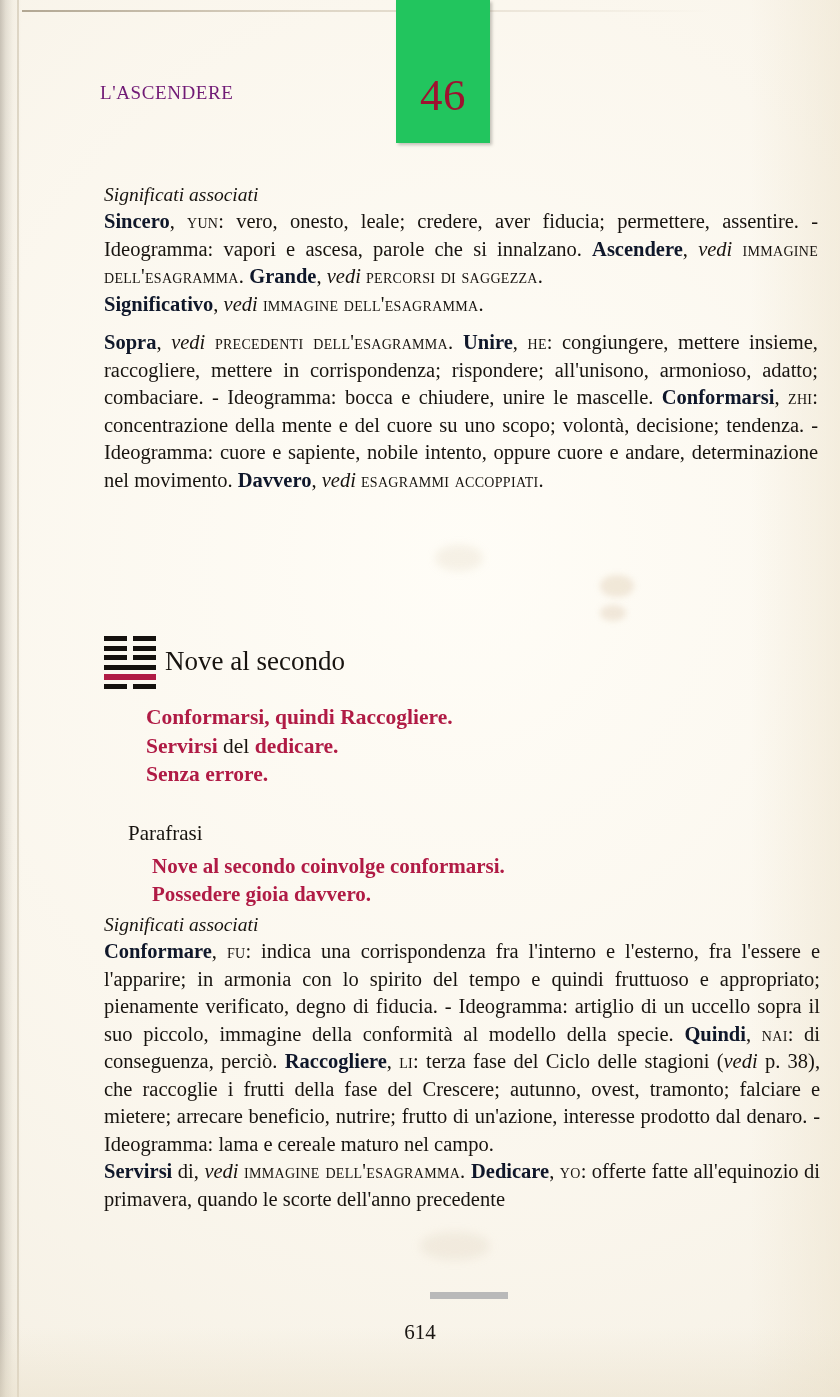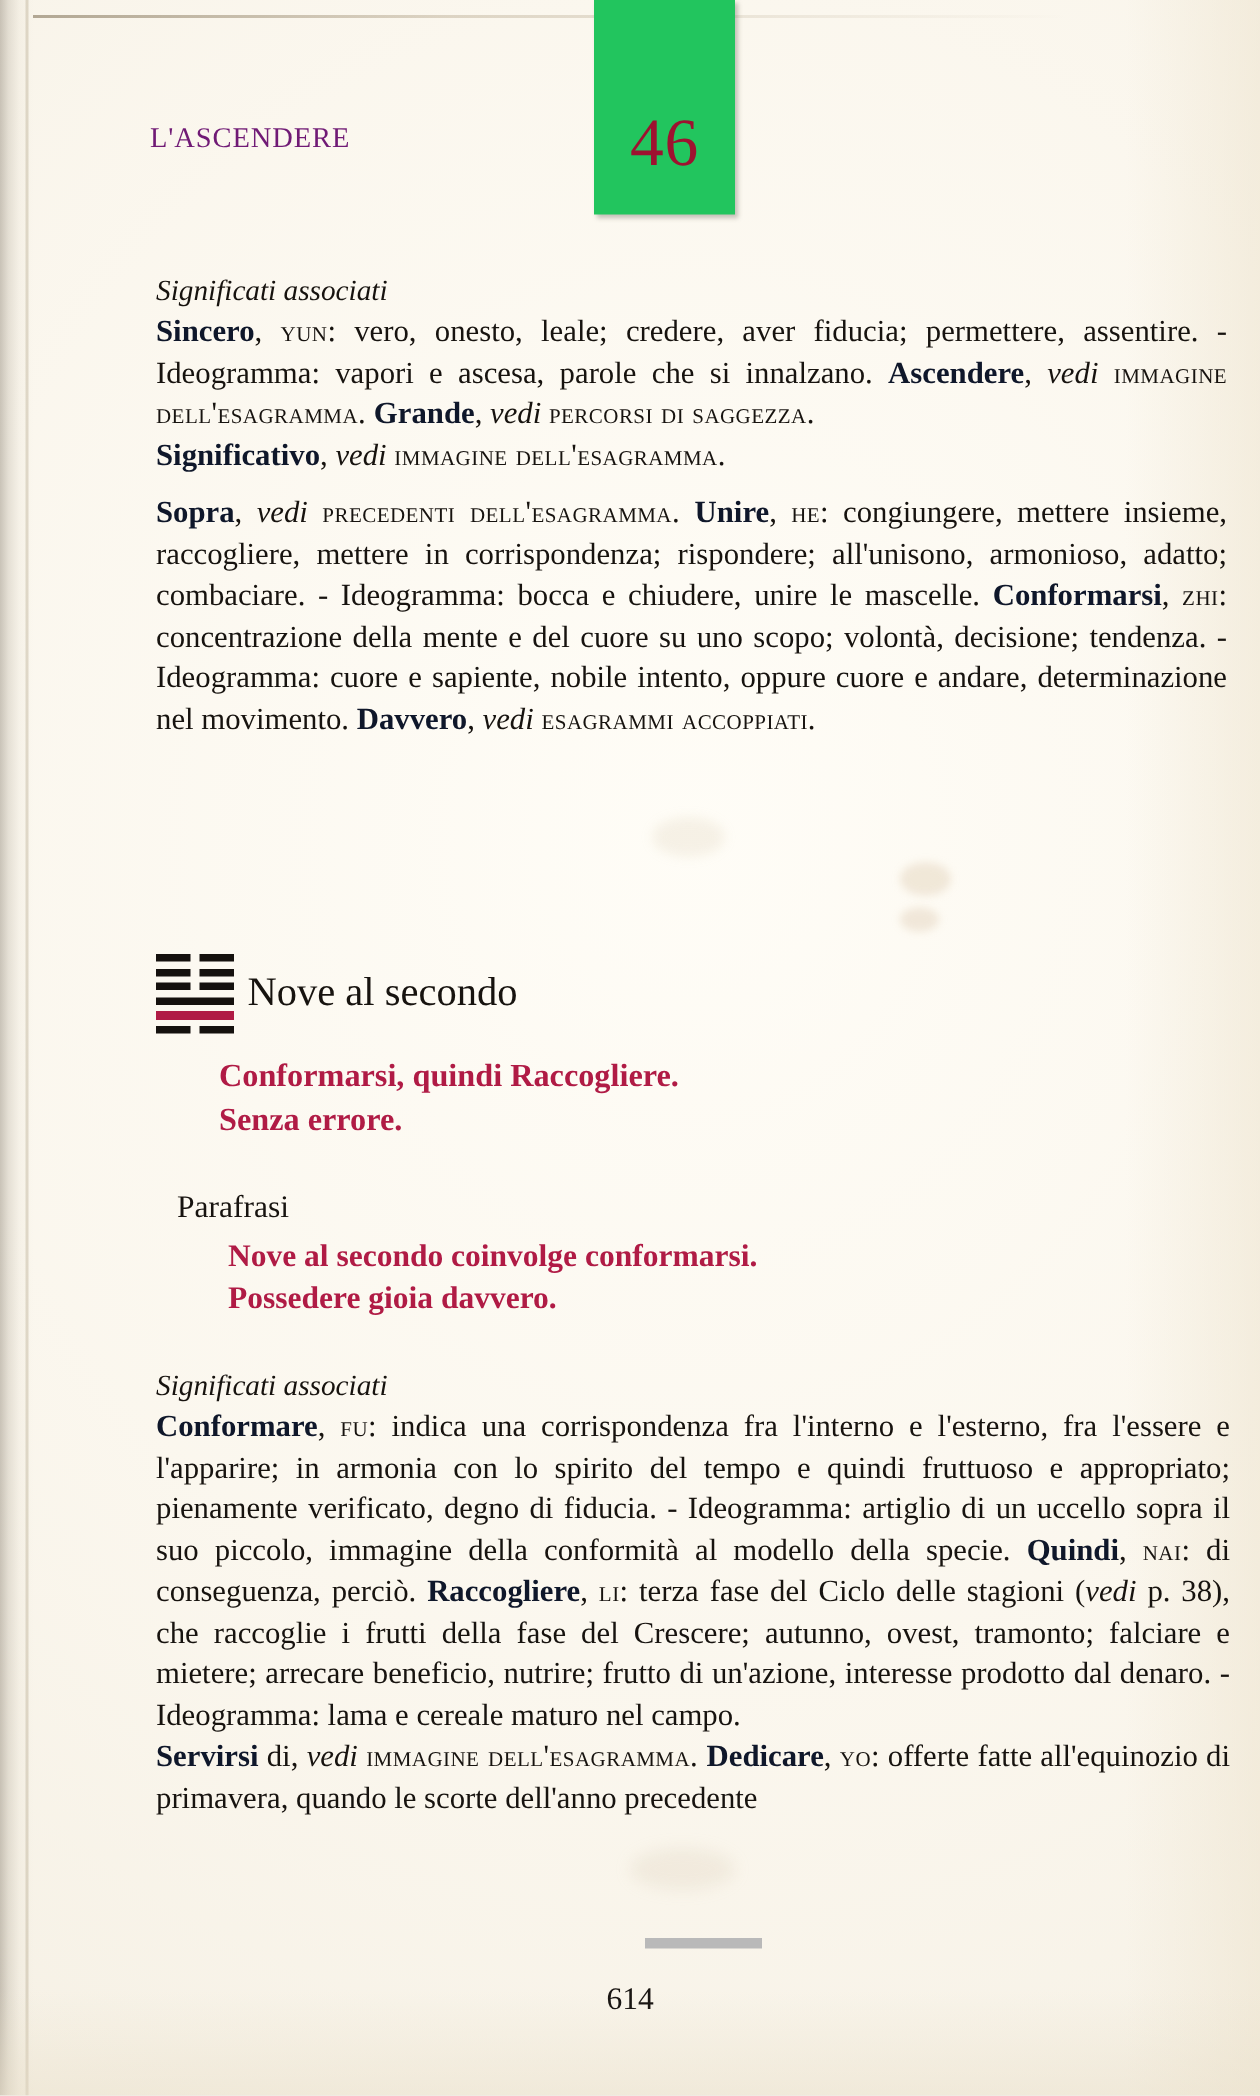--- a/index.html
+++ b/index.html
@@ -170,21 +170,21 @@
   .oracle {
     margin: 14px 0 0 42px;
     color: #b01b45;
     font-weight: bold;
     font-size: 21.5px;
     line-height: 28.5px;
   }
   .oracle .plain { color: #17130f; font-weight: normal; }
 
   .sub-label {
-    margin: 32px 0 0 14px;
+    margin: 32px 0 0 24px;
     font-size: 21px;
     color: #17130f;
   }
   .paraphrase {
     margin: 6px 0 0 48px;
     color: #b01b45;
     font-weight: bold;
     font-size: 21px;
     line-height: 28px;
   }
@@ -291,20 +291,21 @@
         <div class="hx-row yin">
             <span class="seg"></span>
             <span class="seg"></span>
           </div>
       </div>
       <span class="line-title">Nove al secondo</span>
     </div>
 
     <div class="oracle">
       <div>Conformarsi, quindi Raccogliere.</div>
+      <div><span>Servirsi</span><span class="plain"> del </span><span>dedicare.</span></div>
       <div>Senza errore.</div>
     </div>
 
     <div class="sub-label">Parafrasi</div>
 
     <div class="paraphrase">
       <div>Nove al secondo coinvolge conformarsi.</div>
       <div>Possedere gioia davvero.</div>
     </div>
   </div>

